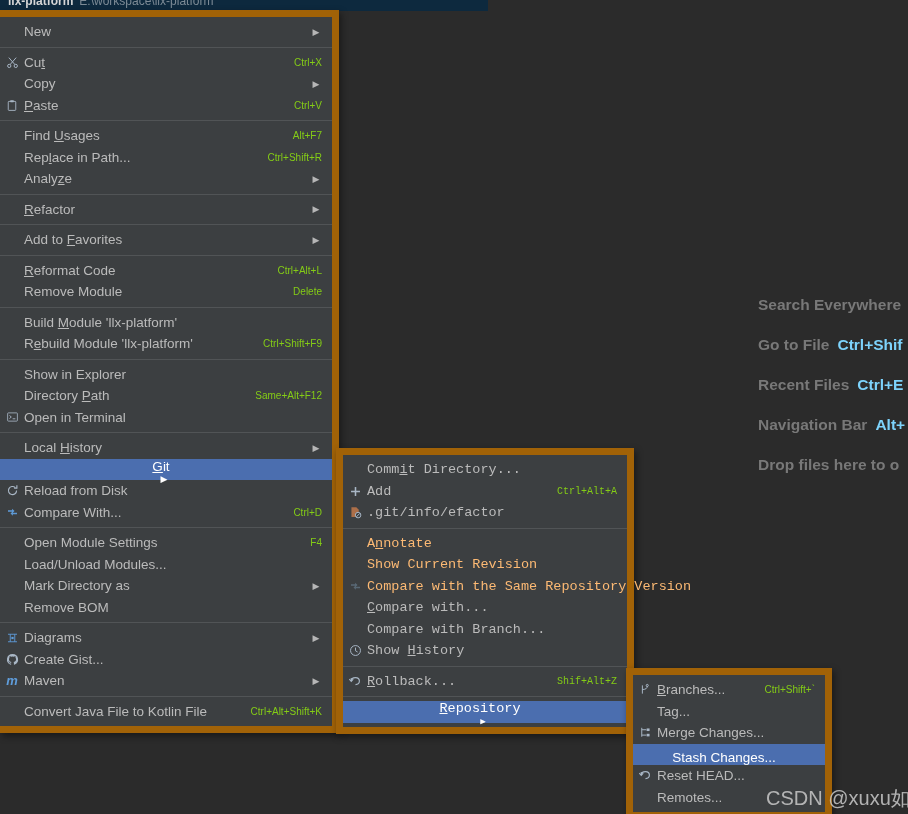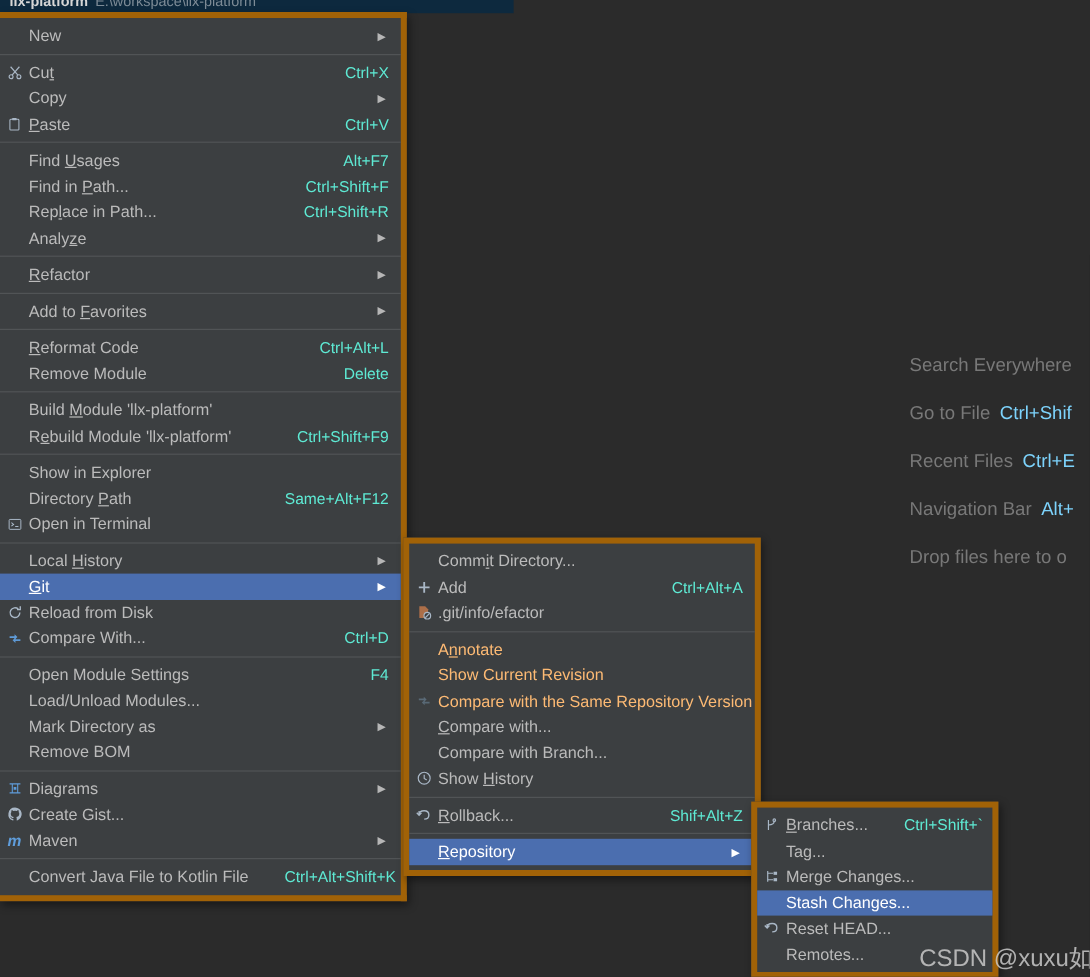--- a/index.html
+++ b/index.html
@@ -14,20 +14,21 @@
     width: 908px; height: 814px;
     background: #2b2b2b;
   }
 
   
   .editor-bg {
     position: absolute;
     left: 470px; top: 0;
     width: 438px; height: 814px;
     background: #2b2b2b;
+    font-weight: bold;
   }
   .hint-list {
     position: absolute;
     left: 288px; top: 285px;
     width: 330px;
   }
   .hint-row {
     white-space: nowrap;
     font-size: 15.5px;
     color: #787878;
@@ -37,72 +38,72 @@
   .hint-key {
     color: #7dd3fc;
     margin-left: 8px;
   }
   .hint-plain { color: #787878; }
 
   
   .tree-strip {
     position: absolute;
     left: 0; top: 0;
-    width: 428px; height: 11px;
+    width: 488px; height: 11px;
     background: #0d293e;
     overflow: hidden;
   }
   .tree-strip .tree-row {
     position: absolute;
     left: 8px; top: -6px;
     font-size: 12px;
     white-space: nowrap;
   }
   .tree-strip .tree-name { color: #d6d6d6; font-weight: bold; }
   .tree-strip .tree-path { color: #7d8b96; font-weight: normal; margin-left: 6px; }
 
   
   .menu {
     position: absolute;
     background: #3c3f41;
-    border: 5px solid #a16207;
+    border: 7px solid #a16207;
     box-shadow: 2px 3px 7px rgba(0,0,0,0.45);
     padding: 4px 0;
     box-sizing: border-box;
   }
   #menu-context { left: 0; top: 10px; width: 339px; border-left: none; }
-  #menu-git     { left: 336px; top: 448px; width: 298px; }
+  #menu-git     { left: 336px; top: 448px; width: 298px; font-family: Liberation Mono, monospace; }
   #menu-repository { left: 626px; top: 668px; width: 206px; }
 
   .mi {
     position: relative;
     display: flex;
     align-items: center;
     height: 21.5px;
     padding: 0 10px 0 0;
     color: #bbbbbb;
     font-size: 13.5px;
     white-space: nowrap;
     cursor: default;
   }
-  .mi.selected { background: #4b6eaf; color: #ffffff; }
+  .mi.selected { background: #4b6eaf; color: #ffffff; flex-direction: column; }
   .mi.disabled { color: #fdba74; }
   .mi .ico {
     width: 24px;
     min-width: 24px;
     height: 16px;
     display: flex;
     align-items: center;
     justify-content: center;
   }
   .mi .label { flex: 0 0 auto; }
   .mi .spacer { flex: 1 1 auto; min-width: 16px; }
   .mi .accel {
-    color: #5eead4;
-    font-size: 13px;
+    color: #84cc16;
+    font-size: 10px;
     padding-left: 14px;
   }
   .mi .arrow {
     width: 12px; min-width: 12px;
     text-align: center;
     font-size: 9px;
     color: #b6b6b6;
     margin-left: 6px;
   }
   .mi.selected .arrow { color: #ffffff; }
@@ -192,26 +193,20 @@
       </div>
       <div class="sep"></div>
       <div class="mi">
         <span class="ico"></span>
         <span class="label">Find <span class="mnem">U</span>sages</span>
         <span class="spacer"></span>
         <span class="accel">Alt+F7</span>
       </div>
       <div class="mi">
         <span class="ico"></span>
-        <span class="label">Find in <span class="mnem">P</span>ath...</span>
-        <span class="spacer"></span>
-        <span class="accel">Ctrl+Shift+F</span>
-      </div>
-      <div class="mi">
-        <span class="ico"></span>
         <span class="label">Rep<span class="mnem">l</span>ace in Path...</span>
         <span class="spacer"></span>
         <span class="accel">Ctrl+Shift+R</span>
       </div>
       <div class="mi">
         <span class="ico"></span>
         <span class="label">Analy<span class="mnem">z</span>e</span>
         <span class="spacer"></span>
         <span class="arrow">▶</span>
       </div>

